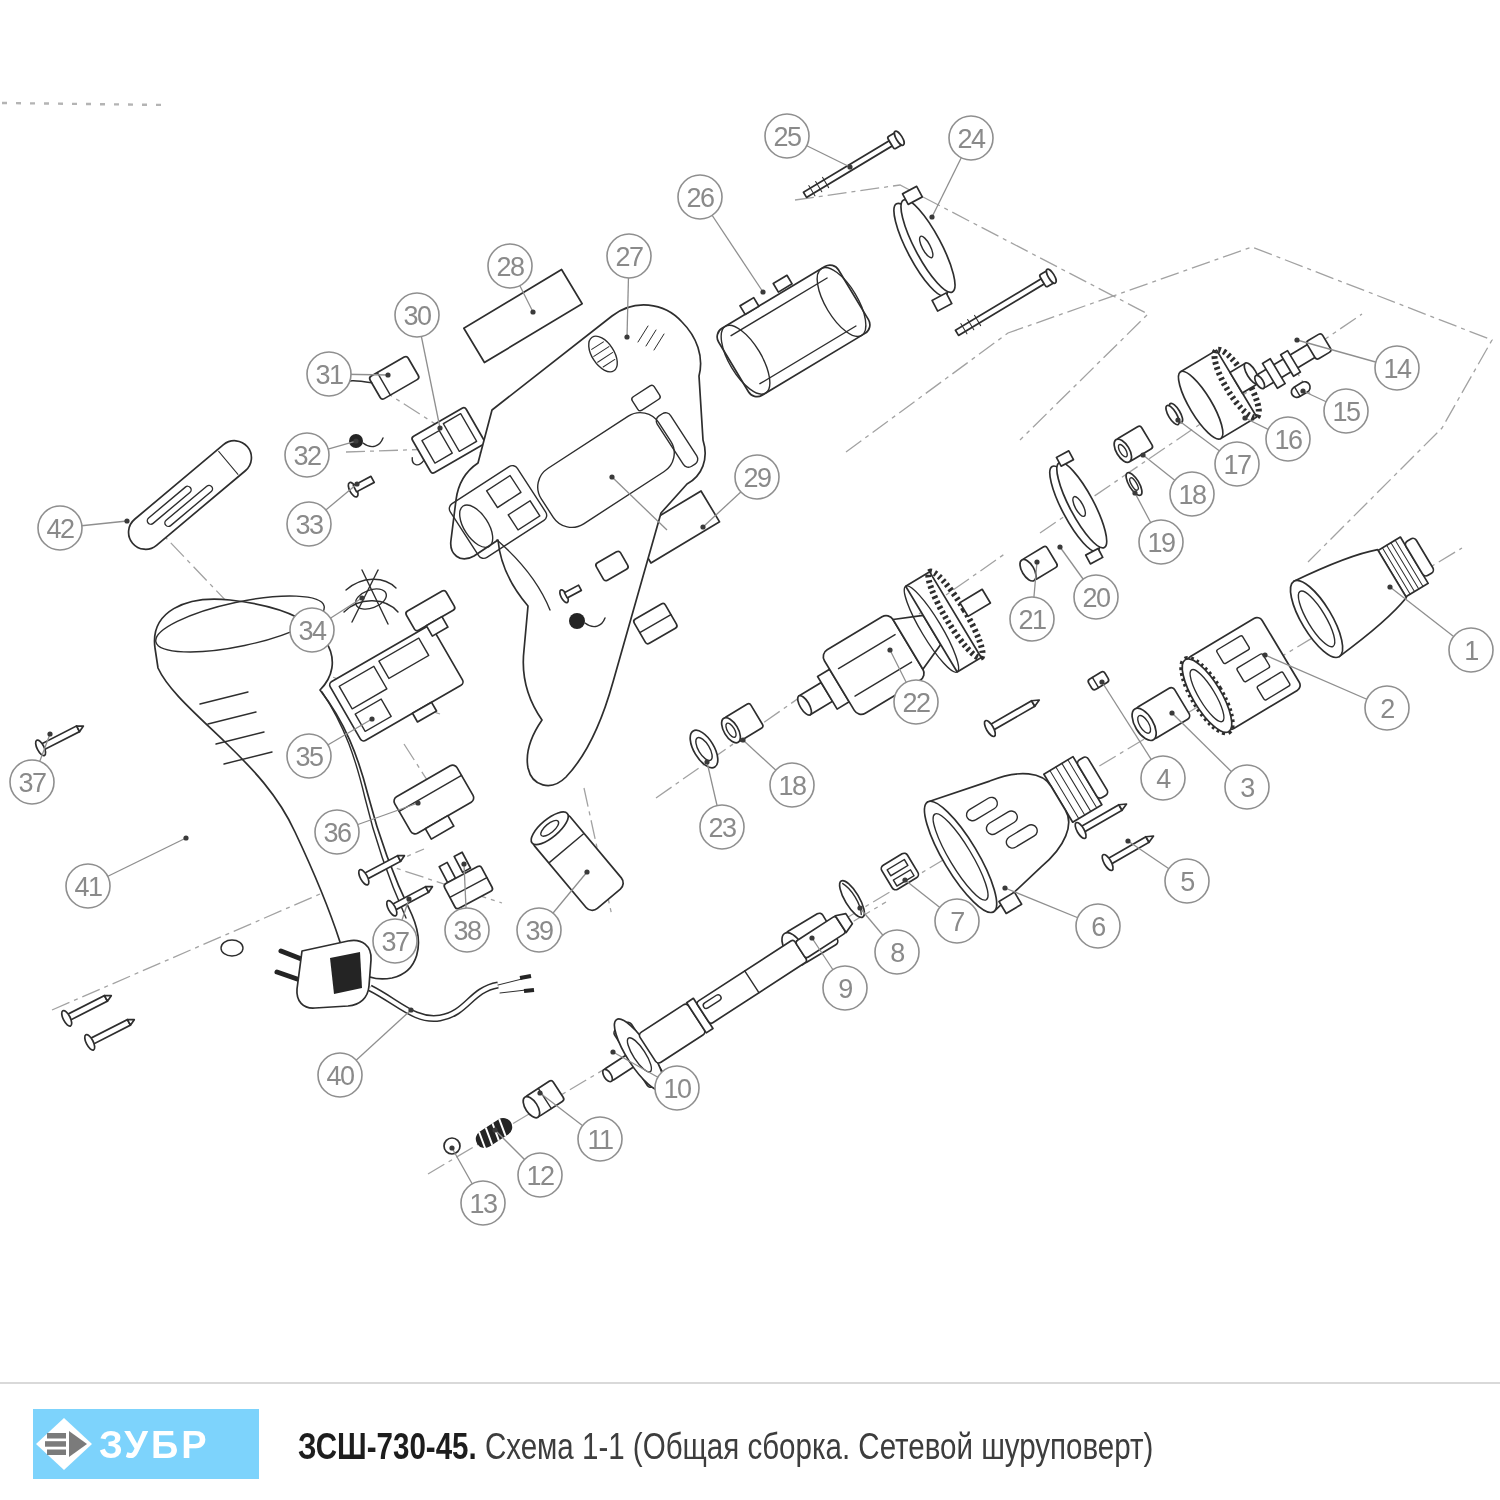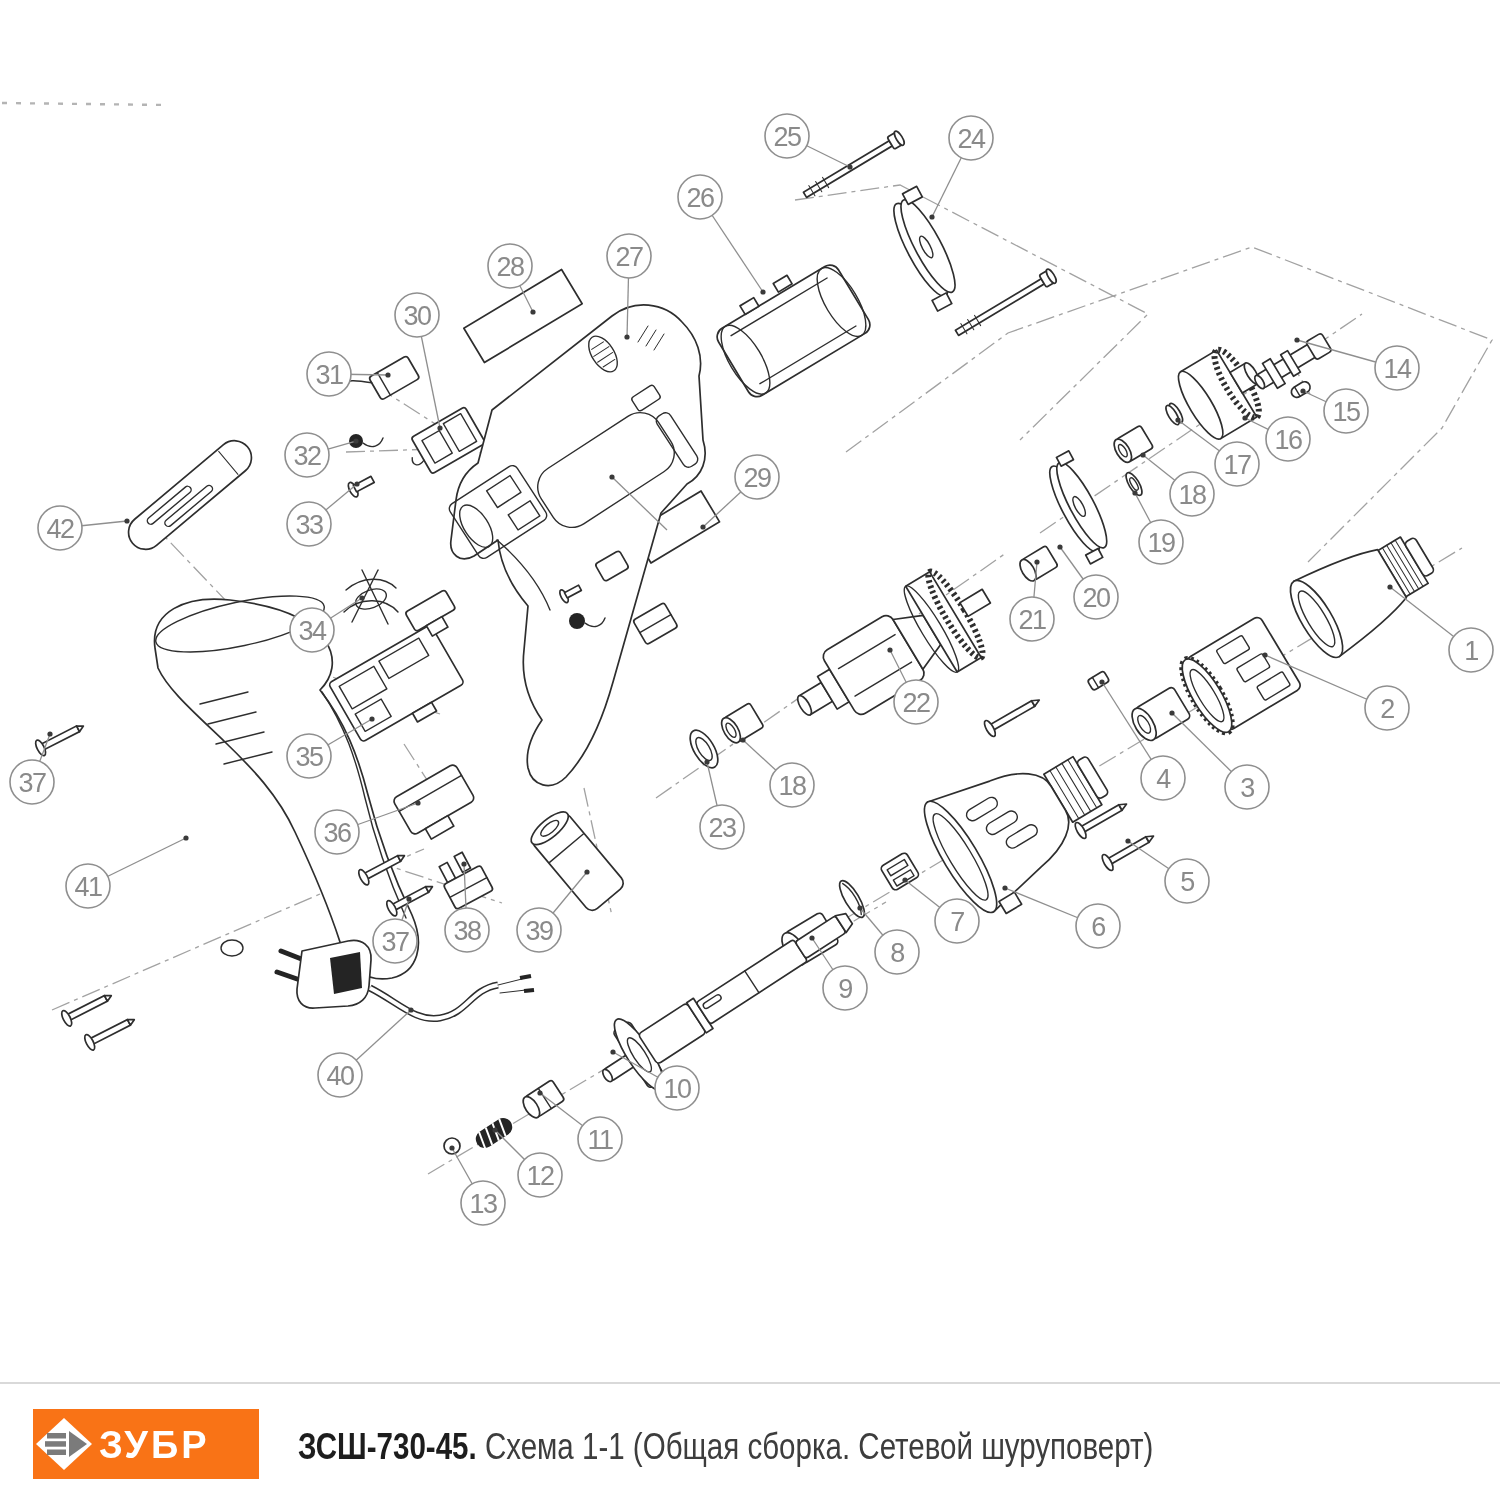--- a/index.html
+++ b/index.html
@@ -15,21 +15,21 @@
   .teeth{fill:none;stroke:#2e2e2e;stroke-width:6;stroke-dasharray:2.6 3;}
   .axis{fill:none;stroke:#a2a2a2;stroke-width:1.3;stroke-dasharray:19 5 4 5;}
   .leader{stroke:#8f8f8f;stroke-width:1.3;fill:none;}
   .dot{fill:#3a3a3a;}
   .balloon circle{fill:#fff;stroke:#8f8f8f;stroke-width:1.6;}
   .balloon text{fill:#8a8a8a;font-size:27px;letter-spacing:-1.5px;text-anchor:middle;
                 font-family:"Liberation Sans",sans-serif;}
 
   
   .sep{position:absolute;left:0;top:1382px;width:1500px;height:2px;background:#d9d9d9;}
-  .logo{position:absolute;left:33px;top:1409px;width:226px;height:70px;background:#f97316;
+  .logo{position:absolute;left:33px;top:1409px;width:226px;height:70px;background:#7dd3fc;
         display:flex;align-items:center;}
   .footer-title{position:absolute;left:298px;top:1426px;white-space:nowrap;
         transform:scaleX(0.82);transform-origin:left center;color:#2b2b2b;}
   .footer-title .model{font-size:36px;font-weight:bold;color:#1d1d1d;}
   .footer-title .subtitle{font-size:36px;font-weight:normal;color:#3d3d3d;}
 </style>
 </head>
 <body>
 
 <div class="page">

